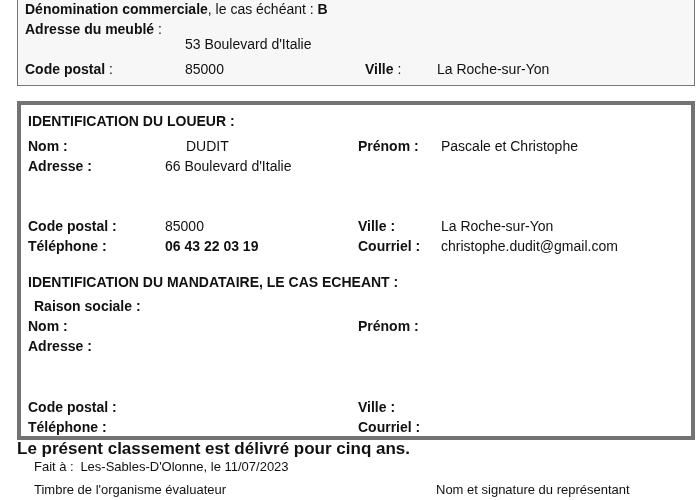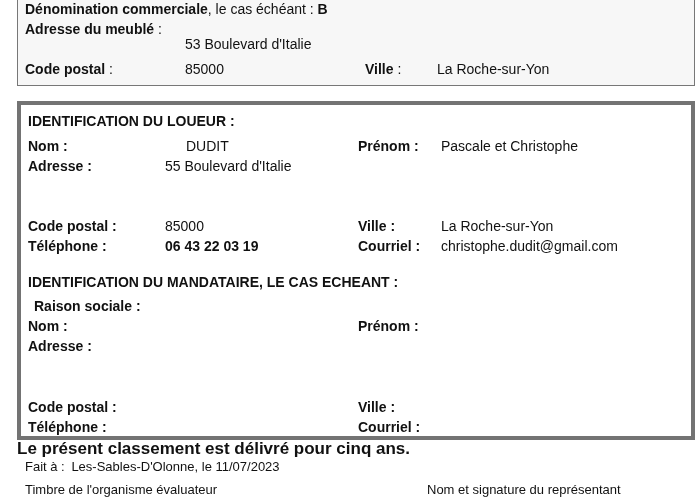--- a/index.html
+++ b/index.html
@@ -15,21 +15,21 @@
     background:#f7f7f7;
     border-left:1px solid #777; border-right:1px solid #777; border-bottom:1px solid #777;
   }
   .box-main {
     left:17px; top:101px; width:678px; height:339px;
     background:#ffffff; border:4px solid #737373;
   }
   .t { position:absolute; white-space:nowrap; line-height:16px; }
   .b { font-weight:bold; }
   .big { font-size:17px; font-weight:bold; line-height:20px; }
-  .sm { font-size:13px; }
+  .sm { font-size:13px;margin-left:9px; }
 </style>
 </head>
 <body>
 
 <div class="box box-top">
   <div class="t" style="left:7px;top:23px;">
     <span class="b">Adresse du meublé</span><span> :</span>
   </div>
   <div class="t" style="left:7px;top:3px;">
     <span class="b">Dénomination commerciale</span><span>, le cas échéant : </span><span class="b">B</span>
@@ -50,21 +50,21 @@
 <div class="box box-main">
 
   <div class="t b" style="left:7px;top:8px;">IDENTIFICATION DU LOUEUR :</div>
 
   <div class="t b" style="left:7px;top:33px;">Nom :</div>
   <div class="t" style="left:144px;top:33px;margin-left:21px;">DUDIT</div>
   <div class="t b" style="left:337px;top:33px;">Prénom :</div>
   <div class="t" style="left:420px;top:33px;">Pascale et Christophe</div>
 
   <div class="t b" style="left:7px;top:53px;">Adresse :</div>
-  <div class="t" style="left:144px;top:53px;">55 Boulevard d'Italie</div>
+  <div class="t" style="left:144px;top:53px;">66 Boulevard d'Italie</div>
 
   <div class="t b" style="left:7px;top:113px;">Code postal :</div>
   <div class="t" style="left:144px;top:113px;">85000</div>
   <div class="t b" style="left:337px;top:113px;">Ville :</div>
   <div class="t" style="left:420px;top:113px;">La Roche-sur-Yon</div>
 
   <div class="t b" style="left:7px;top:133px;">Téléphone :</div>
   <div class="t" style="left:144px;top:133px;font-weight:bold;">06 43 22 03 19</div>
   <div class="t b" style="left:337px;top:133px;">Courriel :</div>
   <div class="t" style="left:420px;top:133px;">christophe.dudit@gmail.com</div>

